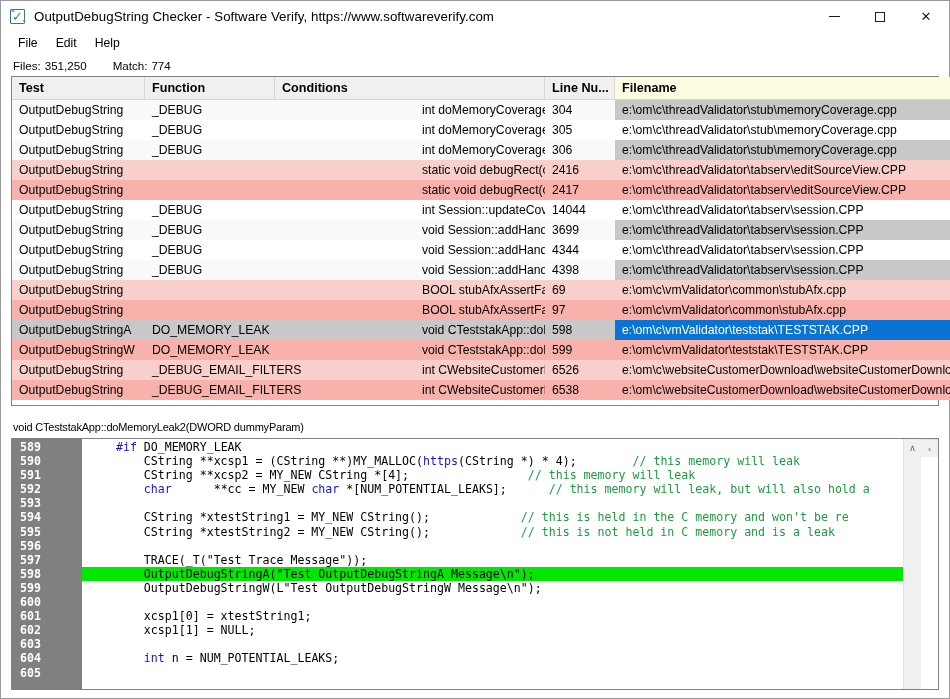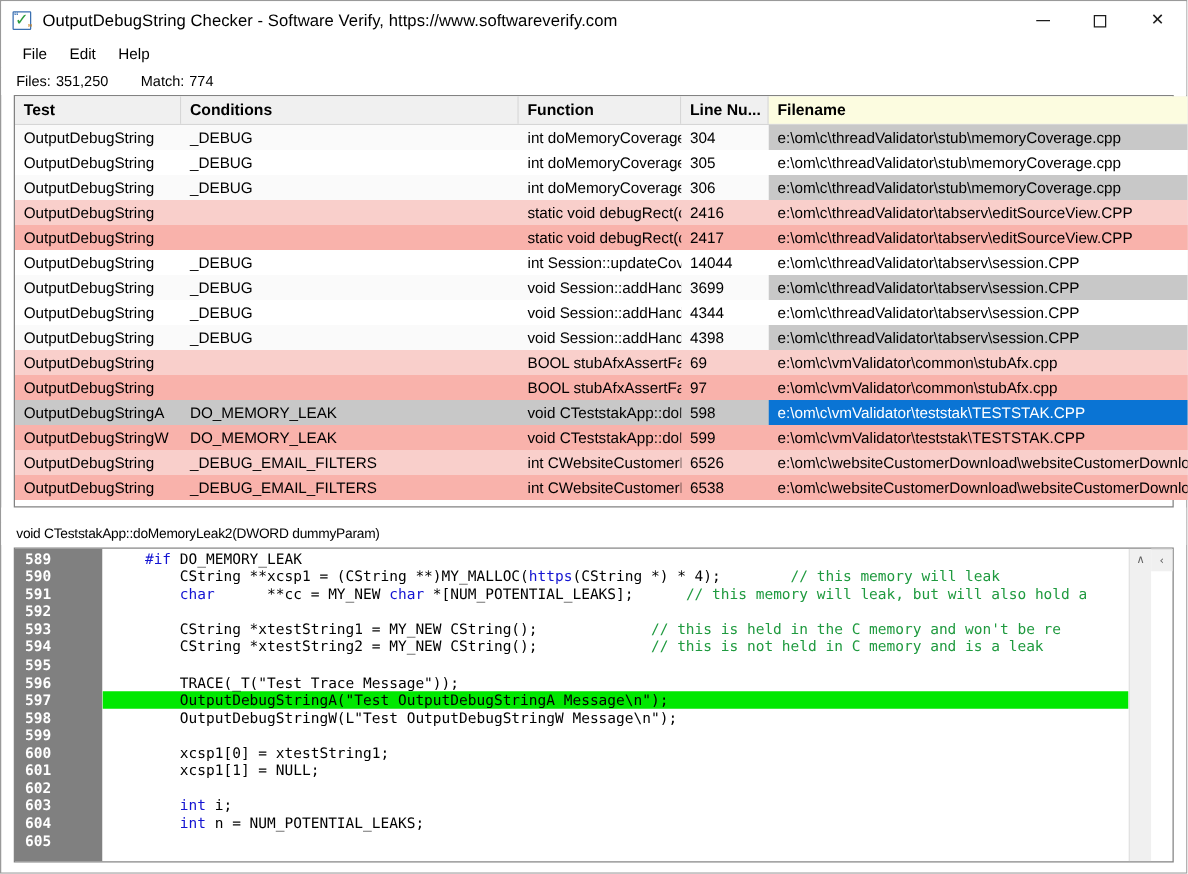--- a/index.html
+++ b/index.html
@@ -204,22 +204,22 @@
     <span class="gap"></span>
     <span class="lbl">Match:</span>
     <span>774</span>
   </div>
 
   <div class="listwrap">
     <div class="grid-body-area">
       <div class="grid-cols">
         <div class="hdr">
           <div class="hc" style="width:133px">Test</div>
+          <div class="hc" style="width:130px">Function</div>
           <div class="hc" style="width:270px">Conditions</div>
-          <div class="hc" style="width:130px">Function</div>
           <div class="hc" style="width:70px">Line Nu...</div>
           <div class="hc filename">Filename</div>
         </div>
         <div class="rows" id="grid-rows">
             <div class="row w-even">
               <div class="cell" style="width: 133px;">OutputDebugString</div>
               <div class="cell" style="width: 270px;">_DEBUG</div>
               <div class="cell" style="width: 130px;">int doMemoryCoverageP...</div>
               <div class="cell" style="width: 70px;">304</div>
               <div class="cell fn">e:\om\c\threadValidator\stub\memoryCoverage.cpp</div>
@@ -363,33 +363,33 @@
             <div class="gln">600</div>
             <div class="gln">601</div>
             <div class="gln">602</div>
             <div class="gln">603</div>
             <div class="gln">604</div>
             <div class="gln">605</div>
           </div>
         <div class="codetext" id="code-text">
             <div class="cl"><span class="plain">    </span><span class="pp">#if</span><span class="plain"> DO_MEMORY_LEAK</span></div>
             <div class="cl"><span class="plain">        CString **xcsp1 = (CString **)MY_MALLOC(</span><span class="kw">https</span><span class="plain">(CString *) * 4);        </span><span class="cm">// this memory will leak</span></div>
+            <div class="cl"><span class="plain">        CString **xcsp2 = MY_NEW CString *[4];                 </span><span class="cm">// this memory will leak</span></div>
             <div class="cl"><span class="plain">        </span><span class="kw">char</span><span class="plain">      **cc = MY_NEW </span><span class="kw">char</span><span class="plain"> *[NUM_POTENTIAL_LEAKS];      </span><span class="cm">// this memory will leak, but will also hold a</span></div>
             <div class="cl"><span class="plain"></span></div>
             <div class="cl"><span class="plain">        CString *xtestString1 = MY_NEW CString();             </span><span class="cm">// this is held in the C memory and won't be re</span></div>
             <div class="cl"><span class="plain">        CString *xtestString2 = MY_NEW CString();             </span><span class="cm">// this is not held in C memory and is a leak</span></div>
             <div class="cl"><span class="plain"></span></div>
             <div class="cl"><span class="plain">        TRACE(_T("Test Trace Message"));</span></div>
             <div class="cl hl"><span class="plain">        OutputDebugStringA("Test OutputDebugStringA Message\n");</span></div>
             <div class="cl"><span class="plain">        OutputDebugStringW(L"Test OutputDebugStringW Message\n");</span></div>
             <div class="cl"><span class="plain"></span></div>
             <div class="cl"><span class="plain">        xcsp1[0] = xtestString1;</span></div>
             <div class="cl"><span class="plain">        xcsp1[1] = NULL;</span></div>
             <div class="cl"><span class="plain"></span></div>
-            <div class="cl"><span class="plain">        </span><span class="kw">int</span><span class="plain"> i;</span></div>
             <div class="cl"><span class="plain">        </span><span class="kw">int</span><span class="plain"> n = NUM_POTENTIAL_LEAKS;</span></div>
           </div>
       </div>
       <div class="vsb">
         <div class="sb-arrow">∧</div>
         <div class="vsb-track"></div>
       </div>
     </div>
     <div class="code-hsb">
       <div class="sb-arrow">‹</div>

